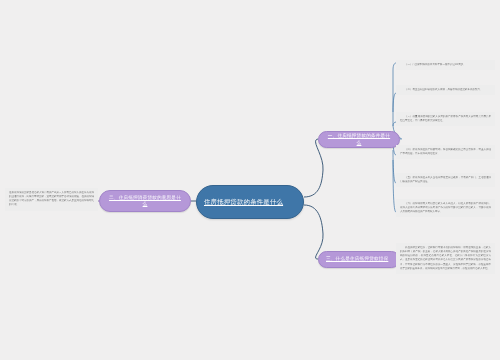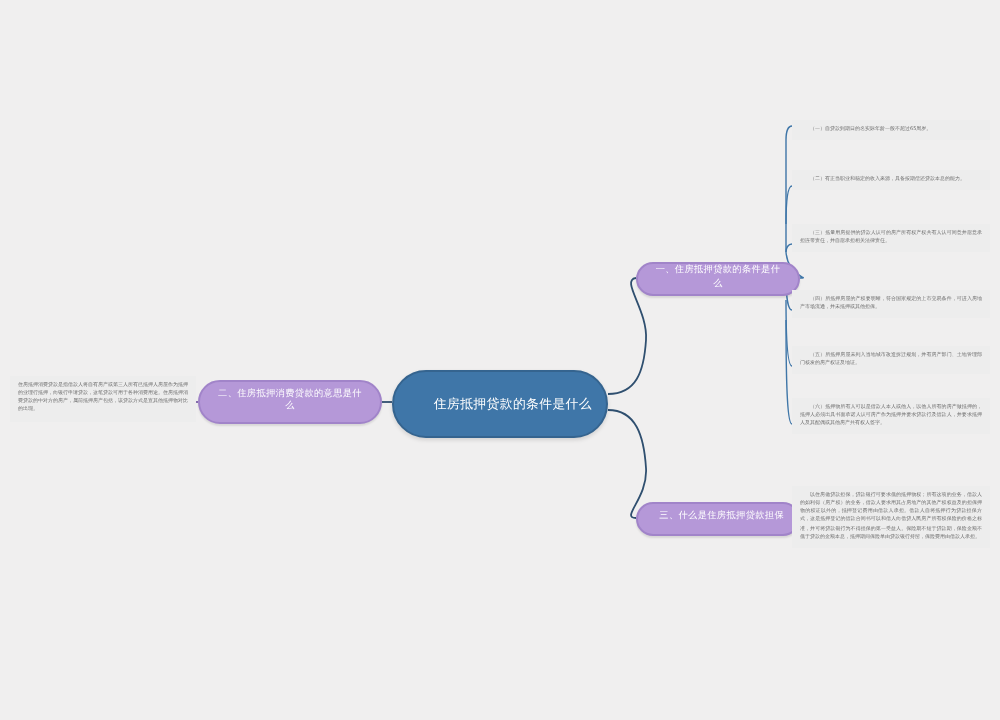--- a/index.html
+++ b/index.html
@@ -8,26 +8,27 @@
     background:#f0efef;
     font-family:"DejaVu Sans","Liberation Sans",sans-serif;
     overflow:hidden;position:relative;
   }
   #canvas{position:absolute;inset:0;width:500px;height:360px;}
   svg.links{position:absolute;left:0;top:0;width:500px;height:360px;pointer-events:none;}
 
   .node{
     position:absolute;
     box-sizing:border-box;
-    display:flex;align-items:center;justify-content:flex-end;
+    display:flex;align-items:center;justify-content:flex-start;
     text-align:center;
     border-radius:999px;
     color:#ffffff;
     line-height:1.35;
     letter-spacing:.2px;
+    text-decoration:underline;
   }
   .node-root{
     left:196px;top:185px;width:108px;height:34px;
     background:#3f76a8;
     border:1px solid #35648f;
     font-size:6.4px;
     padding:0 7px;
     box-shadow:0 1px 2px rgba(0,0,0,.13);
   }
   .node-branch{

